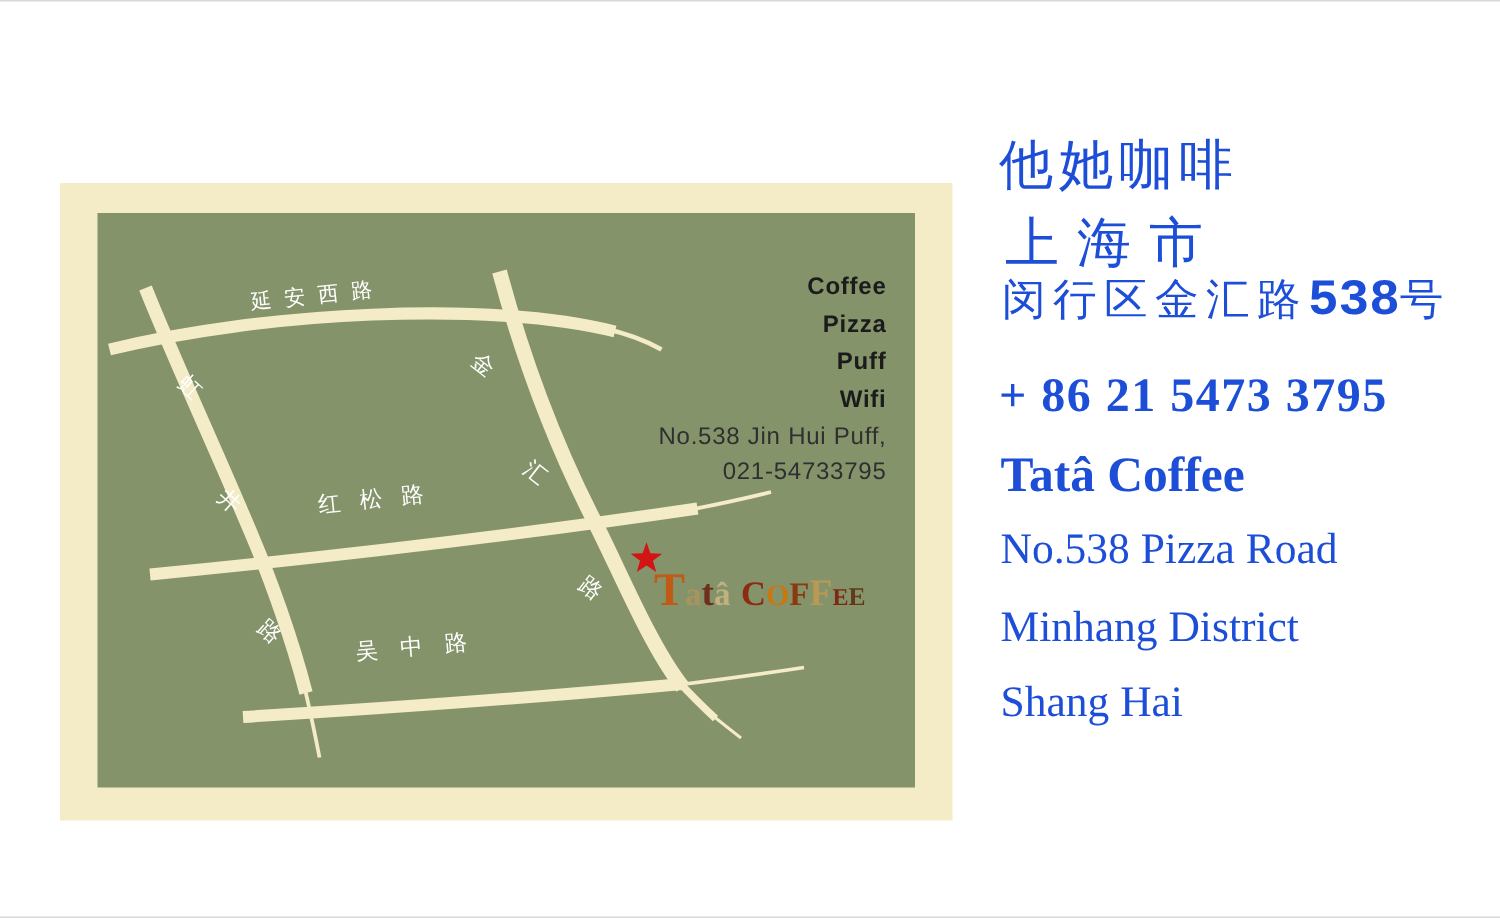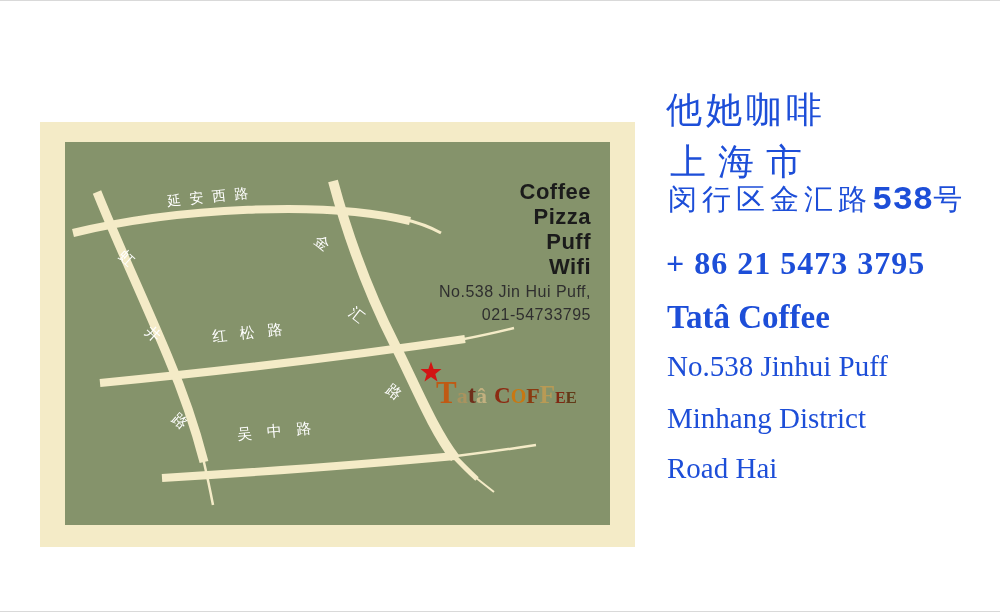--- a/index.html
+++ b/index.html
@@ -9,21 +9,21 @@
   }
   .frame{position:absolute;inset:0;border-top:1px solid #d9d9d9;border-bottom:1px solid #d9d9d9;}
 
   
   .card{position:absolute;left:40px;top:122px;width:595px;height:425px;background:#f4ebc7;}
   .map{position:absolute;left:25px;top:20px;width:545px;height:383px;background:#85936b;}
   .map svg{position:absolute;left:0;top:0;}
 
   .menu{
     position:absolute;top:37px;right:19px;text-align:right;
-    font-weight:bold;font-size:22px;line-height:25px;color:#1b1b1b;letter-spacing:.5px;
+    font-weight:bold;font-size:16px;line-height:25px;color:#1b1b1b;letter-spacing:.5px;
   }
   .map-address{
     position:absolute;top:138px;right:19px;text-align:right;
     font-size:16px;line-height:23px;color:#2f2f2f;letter-spacing:.5px;
   }
 
   
   .logo{
     position:absolute;left:371px;top:236px;white-space:nowrap;
     font-family:"Liberation Serif",serif;font-weight:bold;line-height:30px;
@@ -120,15 +120,15 @@
 </div>
 
 <div class="rp hand zh-name">他她咖啡</div>
 <div class="rp hand zh-city">上海市</div>
 <div class="rp hand zh-addr">
   <span>闵行区金汇路</span><span class="num">538</span><span>号</span>
 </div>
 <div class="rp serifb phone">+ 86 21 5473 3795</div>
 
 <div class="rp serifb en-name">Tatâ Coffee</div>
-<div class="rp hand en-a1">No.538 Jinhui Puff</div>
+<div class="rp hand en-a1">No.538 Pizza Road</div>
 <div class="rp hand en-a2">Minhang District</div>
-<div class="rp hand en-a3">Road Hai</div>
+<div class="rp hand en-a3">Shang Hai</div>
 
 </body></html>

